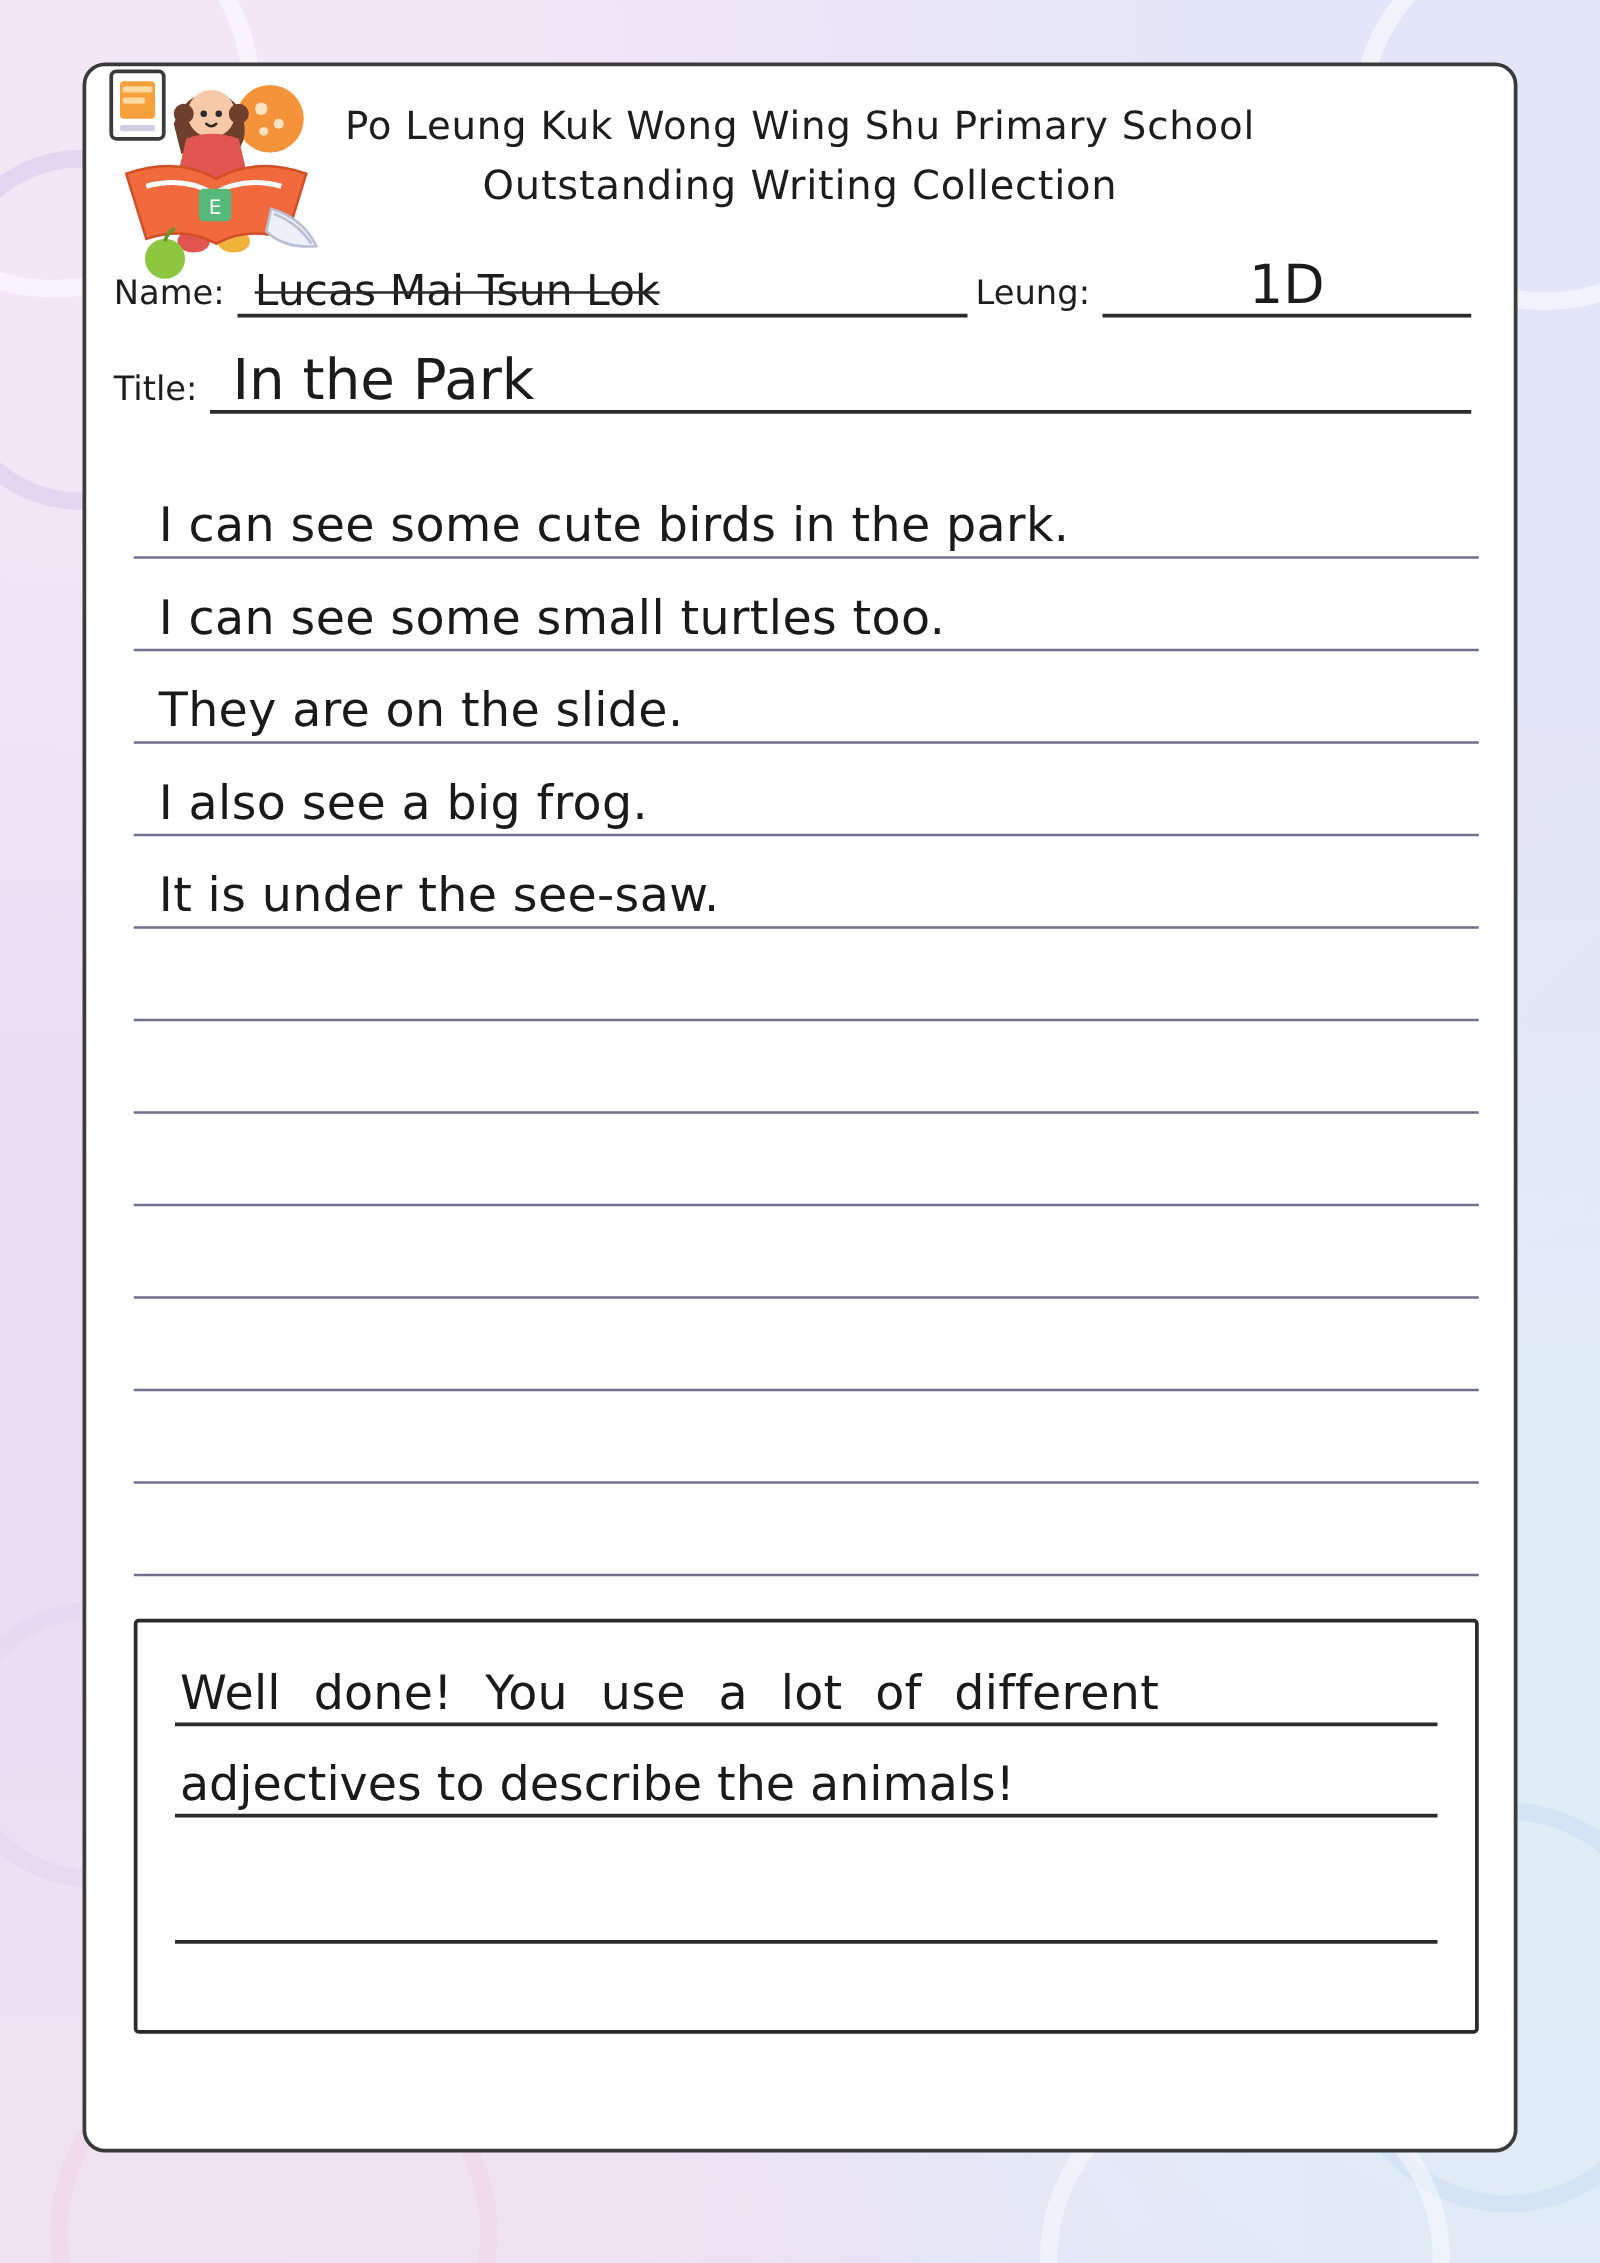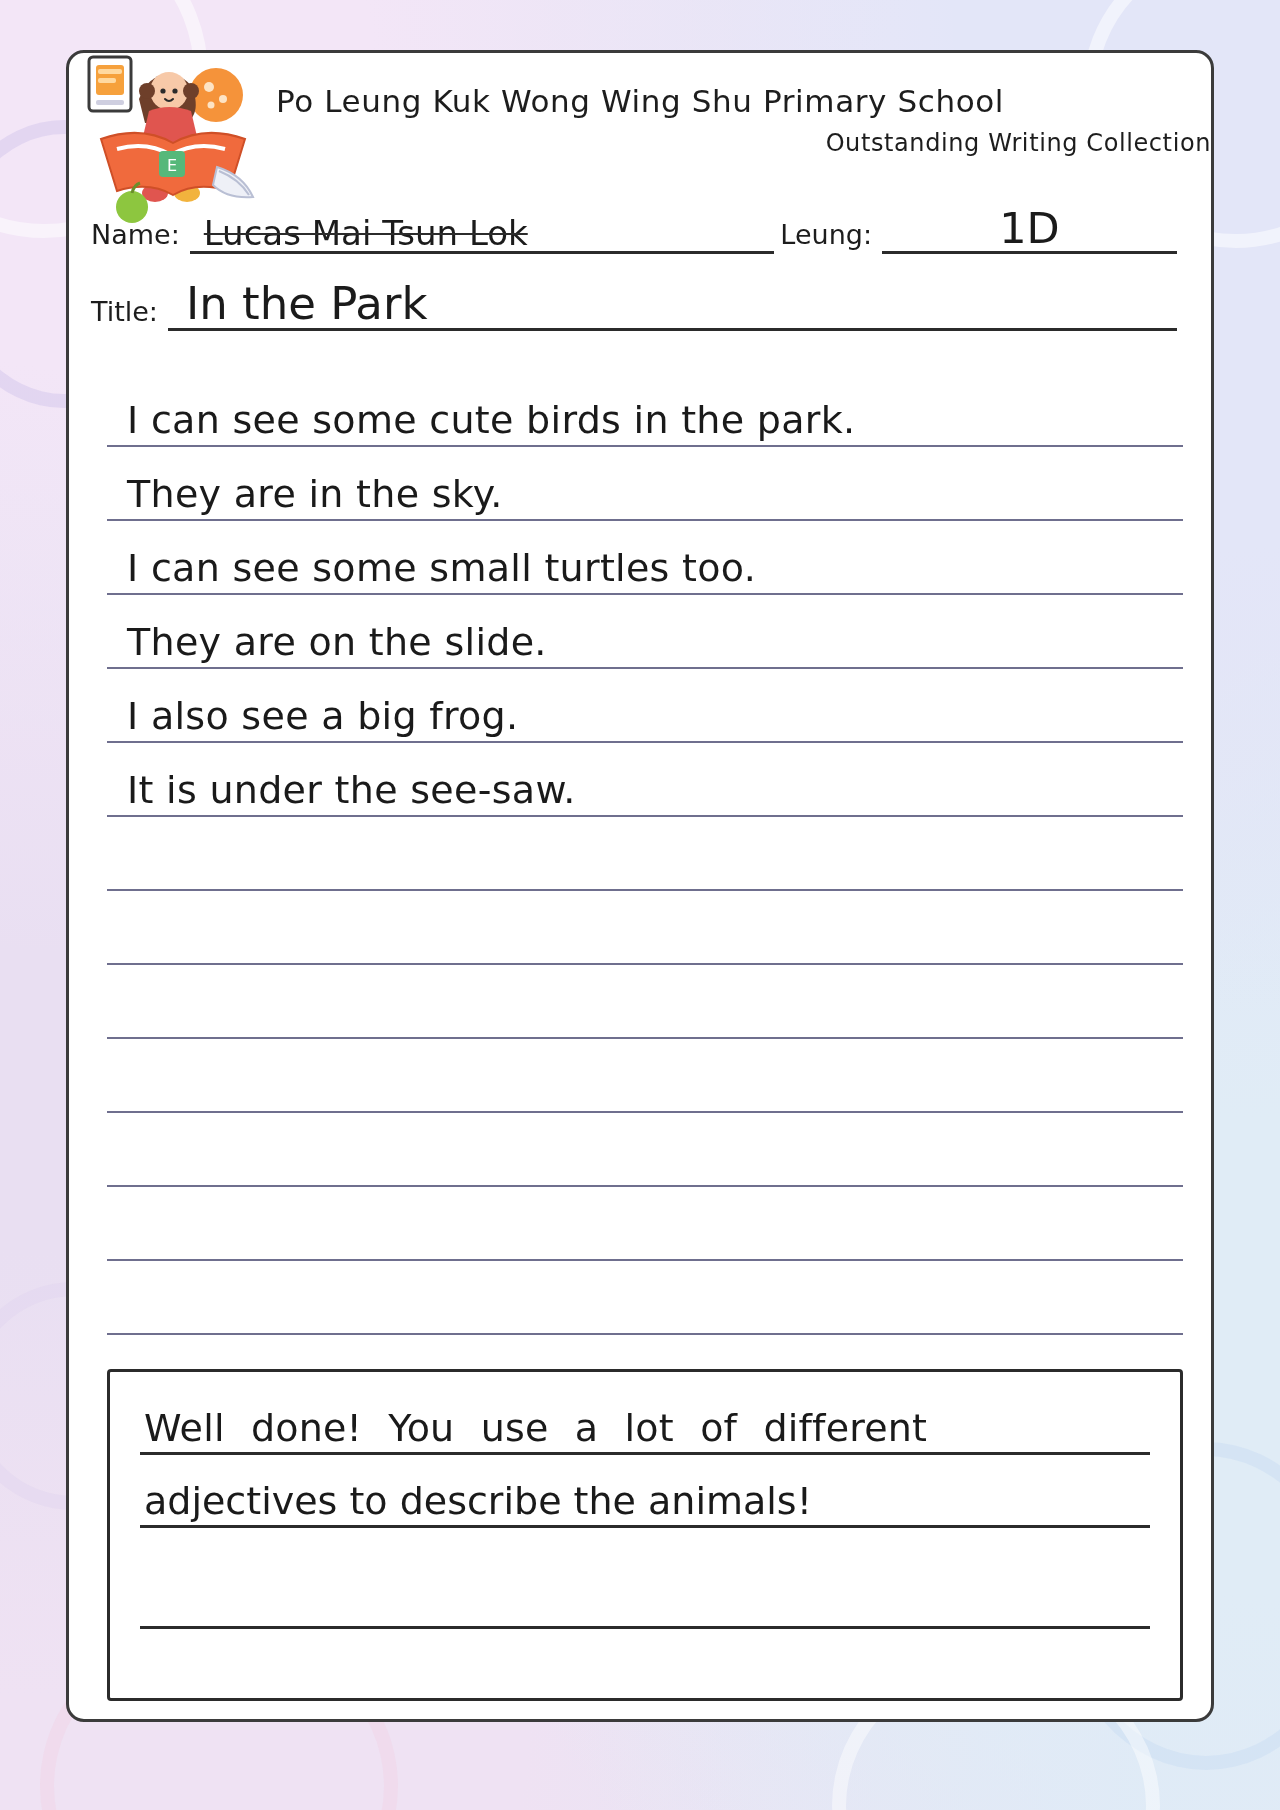--- a/index.html
+++ b/index.html
@@ -70,23 +70,23 @@
   .school-title {
     text-align: center;
     padding-top: 30px;
     font-family: "DejaVu Sans", sans-serif;
     font-size: 31px;
     letter-spacing: 0.6px;
     color: #1d1d1d;
     font-weight: 500;
   }
   .collection-title {
-    text-align: right;
+    text-align: center;
     margin-top: 10px;
-    font-size: 24px;
+    font-size: 32px;
     letter-spacing: 0.6px;
     color: #1d1d1d;
     font-weight: 500;
   }
 
   
   .field-row {
     display: flex;
     align-items: flex-end;
     padding: 0 28px 0 22px;
@@ -287,23 +287,20 @@
     <div class="field-line">
       <span class="handwrite">In the Park</span>
     </div>
   </div>
 
   <div class="writing">
     <div class="line">
         <span class="text">I can see some cute birds in the park.</span>
       </div>
     <div class="line">
-        <span class="text">They are in the sky.</span>
-      </div>
-    <div class="line">
         <span class="text">I can see some small turtles too.</span>
       </div>
     <div class="line">
         <span class="text">They are on the slide.</span>
       </div>
     <div class="line">
         <span class="text">I also see a big frog.</span>
       </div>
     <div class="line">
         <span class="text">It is under the see-saw.</span>

